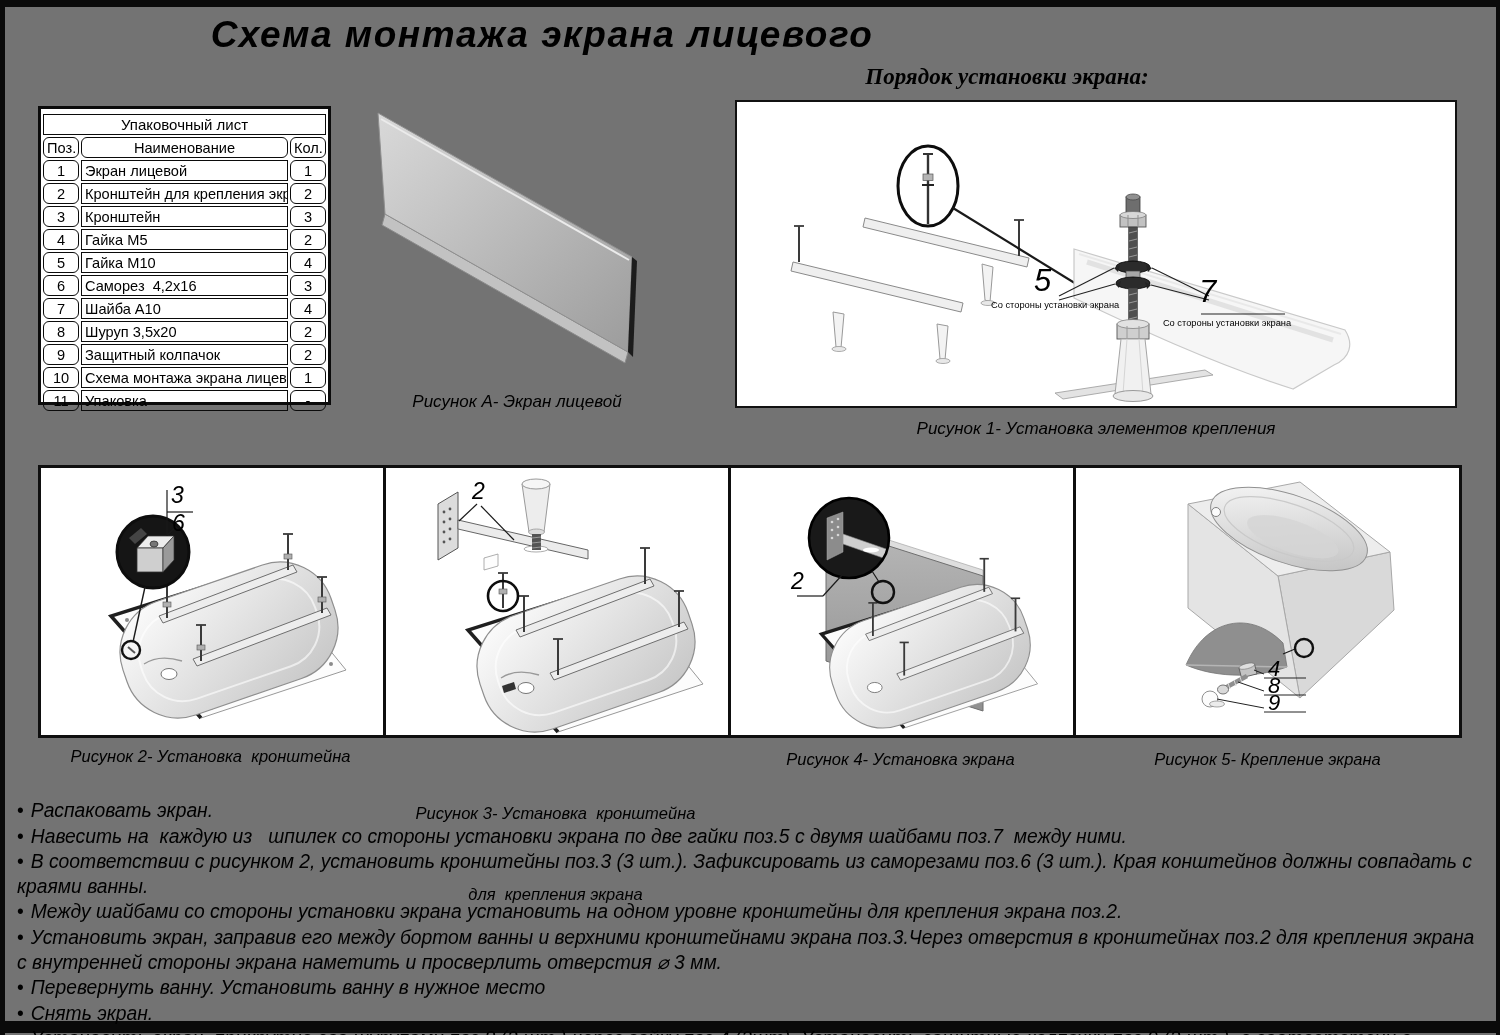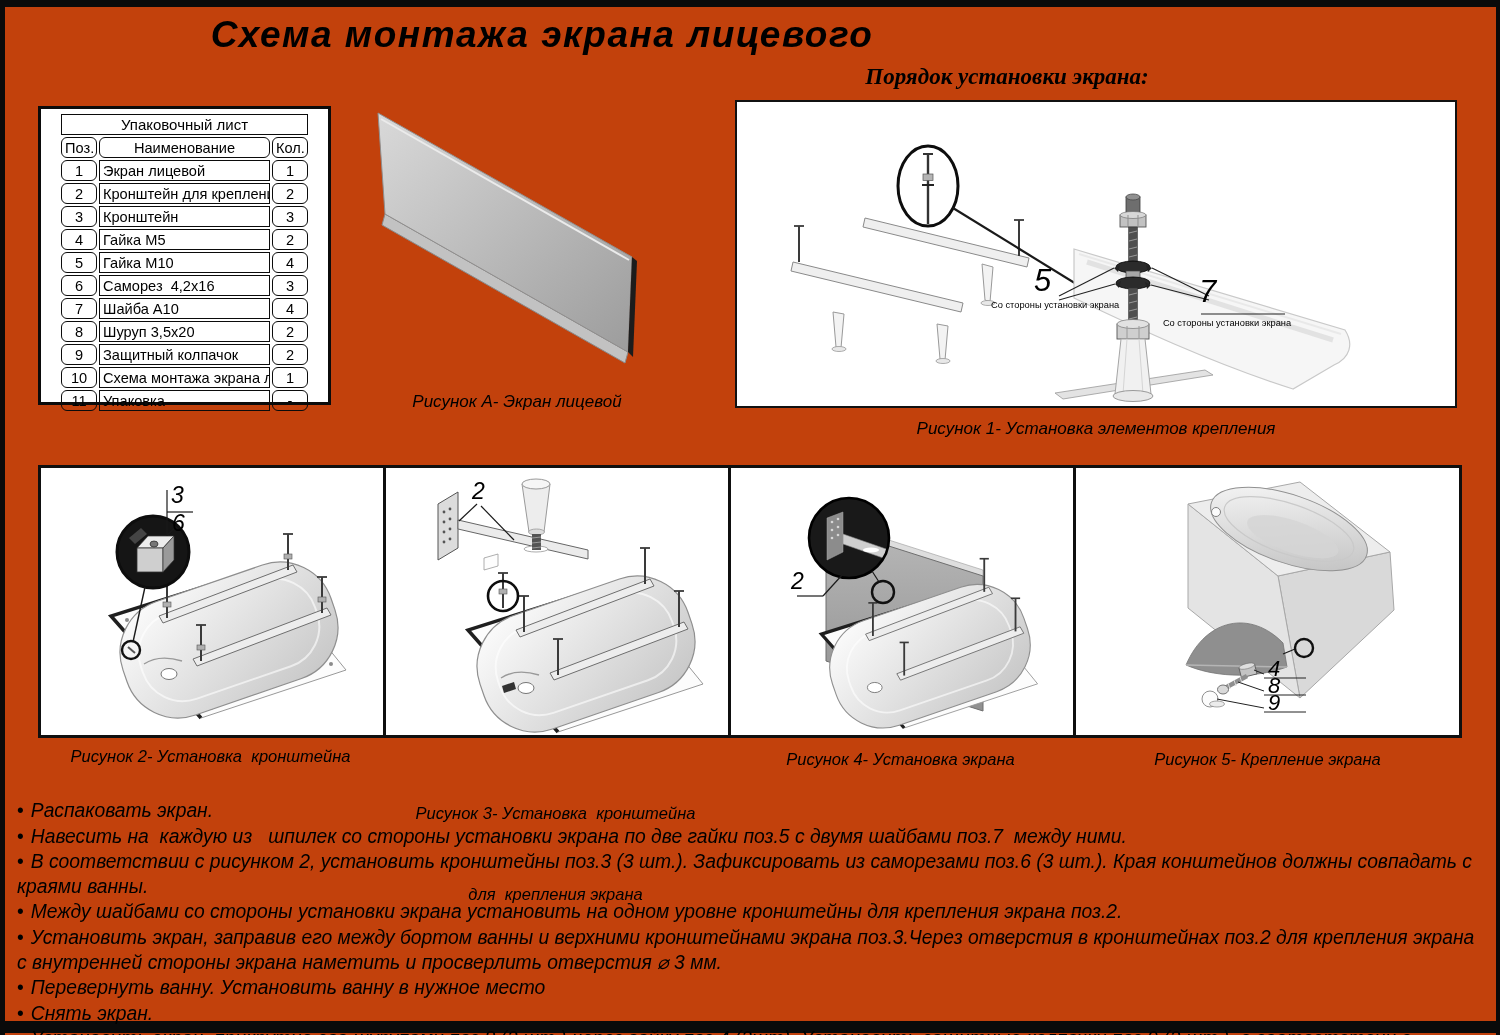--- a/index.html
+++ b/index.html
@@ -1,29 +1,29 @@
 <!DOCTYPE html>
 <html><head>
 <meta charset="utf-8">
 <style>
   html,body{margin:0;padding:0;background:#fff;}
-  .page{position:relative;width:1500px;height:1035px;background:#c2410c;overflow:hidden;
+  .page{position:relative;width:1500px;height:1035px;background:#737373;overflow:hidden;
         font-family:"Liberation Sans",sans-serif;color:#000;}
   .frame-top{position:absolute;left:0;top:0;width:1500px;height:7px;background:#0a0a0a;}
   .frame-bottom{position:absolute;left:0;top:1021px;width:1500px;height:12px;background:#0a0a0a;}
   .frame-left{position:absolute;left:0;top:0;width:5px;height:1035px;background:#0a0a0a;}
   .frame-right{position:absolute;right:0;top:0;width:4px;height:1035px;background:#0a0a0a;}
 
   .title{position:absolute;left:170px;top:14px;width:744px;margin:0;text-align:center;
          font-size:37px;font-style:italic;font-weight:700;letter-spacing:1.5px;white-space:pre;}
   .subtitle{position:absolute;left:782px;top:64px;width:450px;text-align:center;
             font-size:23px;font-style:italic;font-weight:700;white-space:pre;font-family:Liberation Serif, serif;}
 
   .packing{position:absolute;left:38px;top:106px;width:293px;height:299px;
-           border:3.5px solid #0b0b0b;box-sizing:border-box;padding:3px 18px;background:#fff;}
+           border:3.5px solid #0b0b0b;box-sizing:border-box;padding:3px 0;background:#fff;}
   .packing table{width:100%;height:100%;border-collapse:separate;border-spacing:2px 2px;table-layout:fixed;}
   .packing td{border:1.6px solid #0b0b0b;font-size:14.6px;padding:0 3px;height:19px;
               white-space:pre;overflow:hidden;vertical-align:middle;}
   .packing .t-title{text-align:center;font-size:15px;}
   .packing .c{text-align:center;border-radius:6px;}
 
   .figA{position:absolute;left:352px;top:100px;width:330px;height:288px;}
   .figcapA{position:absolute;left:352px;top:392px;width:330px;text-align:center;
            font-style:italic;font-size:17px;white-space:pre;}
   .fig1{position:absolute;left:735px;top:100px;width:722px;height:308px;

